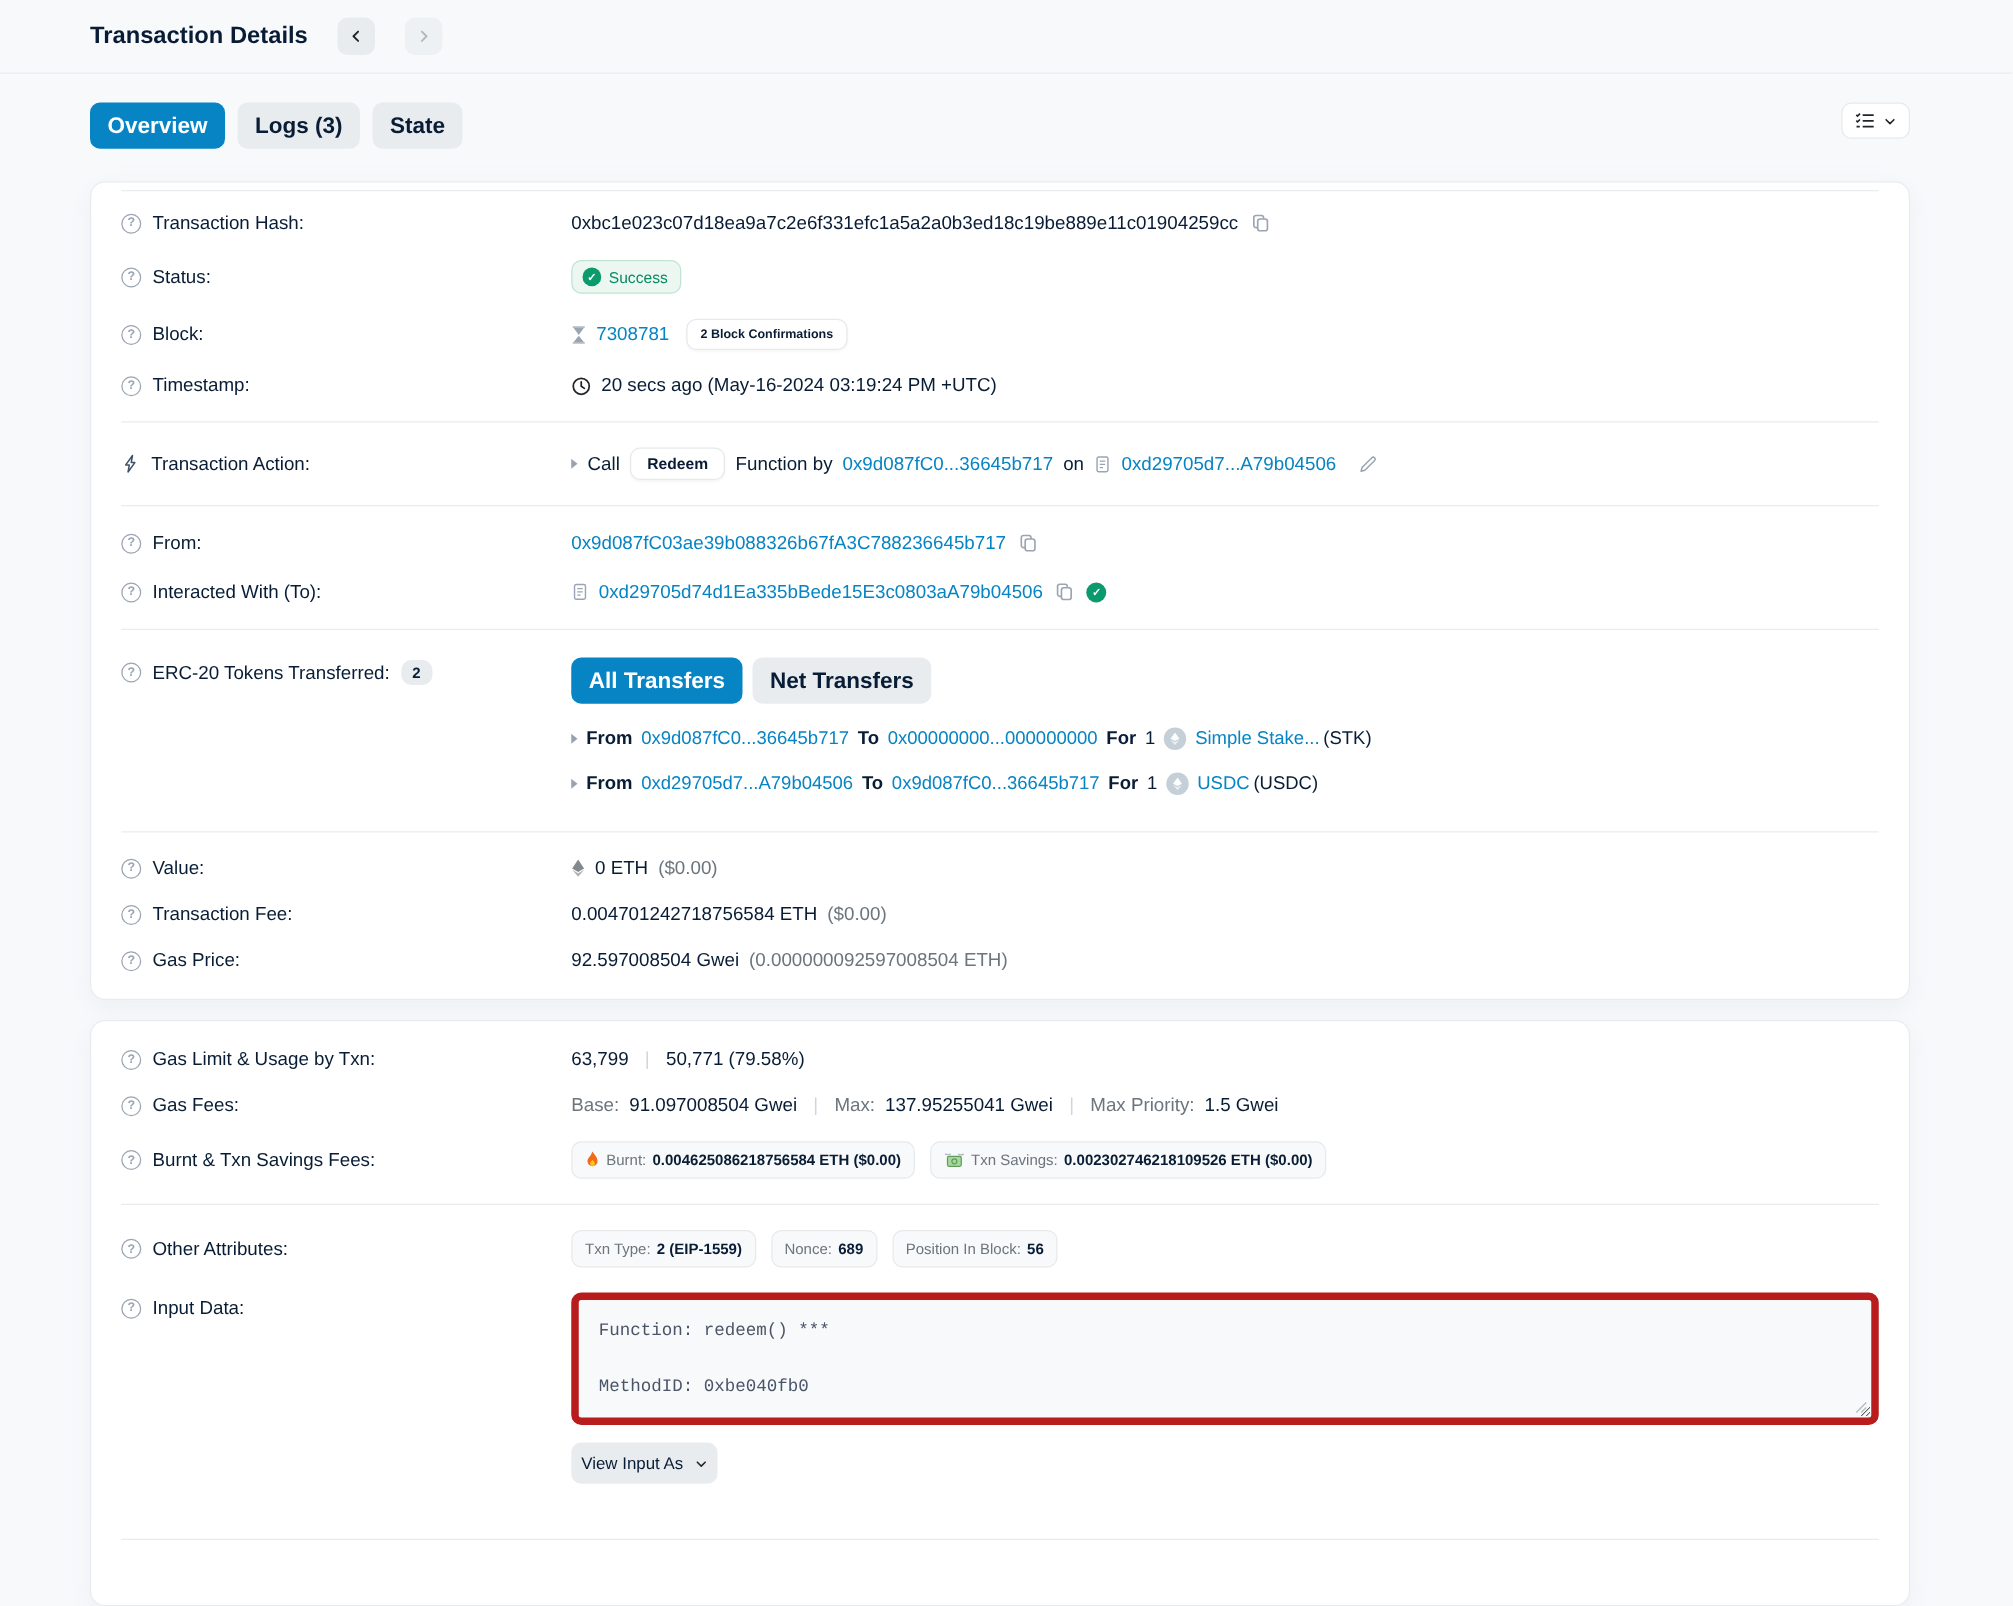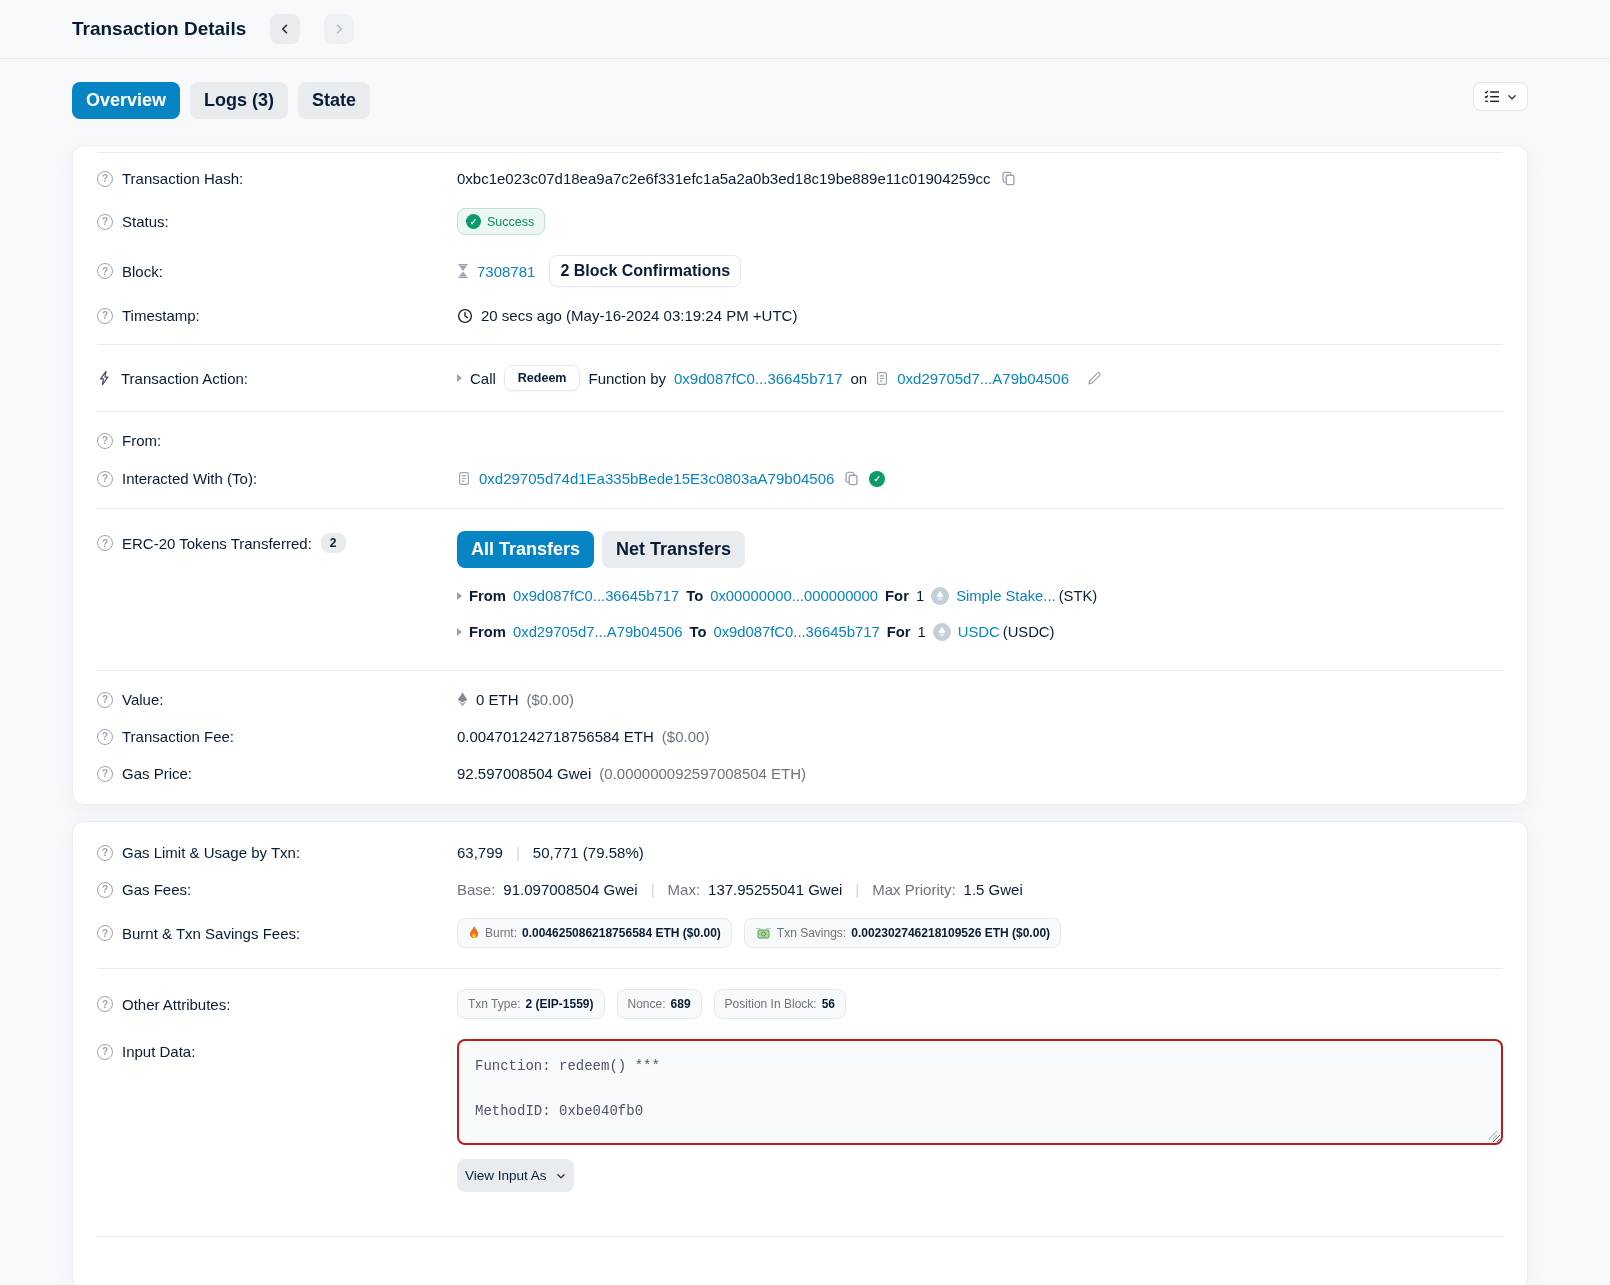--- a/index.html
+++ b/index.html
@@ -46,37 +46,37 @@
   .muted { color:#6c757d; }
   .sep { color:#cfd6dd; padding:0 5px; }
   .icon-btn { background:none; border:none; cursor:pointer; display:inline-flex; align-items:center; padding:2px; }
 
   .badge-success { display:inline-flex; align-items:center; gap:6px; background:#ecf7f2;
     border:1px solid #bfe3d4; color:#0a8a63; border-radius:8px; padding:5px 10px 5px 8px;
     font-size:12.5px; font-weight:500; }
   .check-circle { width:15px; height:15px; border-radius:50%; background:#0a9a6c; color:#fff;
     display:inline-flex; align-items:center; justify-content:center; font-size:9px; font-weight:700; flex:none; }
   .badge-outline { background:#fff; border:1px solid #e6e9ec; border-radius:8px; padding:6px 10px;
-    font-size:16px; font-weight:700; box-shadow:0 1px 2px rgba(0,0,0,.03); }
+    font-size:10px; font-weight:700; box-shadow:0 1px 2px rgba(0,0,0,.03); }
   .chip-btn { background:#fff; border:1px solid #e6e9ec; border-radius:8px; padding:5px 13px;
     font-size:12.5px; font-weight:700; font-family:inherit; box-shadow:0 1px 2px rgba(0,0,0,.04); }
 
   .caret-right { width:0; height:0; border-left:5px solid #98a2ae; border-top:4px solid transparent;
     border-bottom:4px solid transparent; display:inline-block; flex:none; }
 
   .toggles { display:flex; gap:8px; margin:2px 0 10px; }
   .transfer-row { display:flex; align-items:center; gap:7px; padding:9px 0; font-size:14.8px; }
   .token-circle { width:18px; height:18px; border-radius:50%; background:#c4cfd8;
     display:inline-flex; align-items:center; justify-content:center; flex:none; }
 
   .kv-badge { display:inline-flex; align-items:center; gap:5px; background:#f8f9fa;
     border:1px solid #e6e9ec; border-radius:8px; padding:7px 10px; font-size:12px; color:#6c757d; }
   .kv-badge b { color:#081d35; font-weight:700; }
 
-  .input-box { position:relative; width:100%; background:#f8f9fa; border:2px solid #b91c1c;
+  .input-box { position:relative; width:100%; background:#f8f9fa; border:6px solid #b91c1c;
     border-radius:8px; padding:14px 16px; font-family:"Liberation Mono", monospace; font-size:14px;
     color:#4a5568; height:106px; line-height:1.6; overflow:hidden; resize:vertical; }
   .input-box .resize-handle { position:absolute; right:3px; bottom:3px; }
   .view-input-btn { margin-top:14px; background:#e9ecef; border:none; border-radius:8px;
     padding:9px 8px; font-size:13.5px; font-family:inherit; color:#081d35; cursor:pointer;
     display:inline-flex; align-items:center; gap:9px; }
   .tail-hr { height:1px; background:#e9ecef; margin:34px 0 0; }
   svg { flex:none; display:block; }
 </style>
 </head>
@@ -233,20 +233,31 @@
     </div>
   </div>
 
   <div class="group-hr"></div>
 
   <div class="row">
     <div class="row-label">
       <span class="qicon">?</span>
       <span>From:</span>
     </div>
+    <div class="row-content">
+      <a class="link">0x9d087fC03ae39b088326b67fA3C788236645b717</a>
+      <button class="icon-btn">
+        <span>
+          <svg width="15" height="15" viewBox="0 0 16 16" fill="none" stroke="#9aa4b2" stroke-width="1.4">
+              <rect x="5.5" y="4.5" width="8.3" height="10" rx="2"></rect>
+              <path d="M10.5 4.5V3.2A1.7 1.7 0 0 0 8.8 1.5H3.9A1.7 1.7 0 0 0 2.2 3.2v6.9a1.7 1.7 0 0 0 1.7 1.7h1.6"></path>
+            </svg>
+        </span>
+      </button>
+    </div>
   </div>
 
   <div class="row">
     <div class="row-label">
       <span class="qicon">?</span>
       <span>Interacted With (To):</span>
     </div>
     <div class="row-content">
       <span>
         <svg width="14" height="15" viewBox="0 0 16 16">

